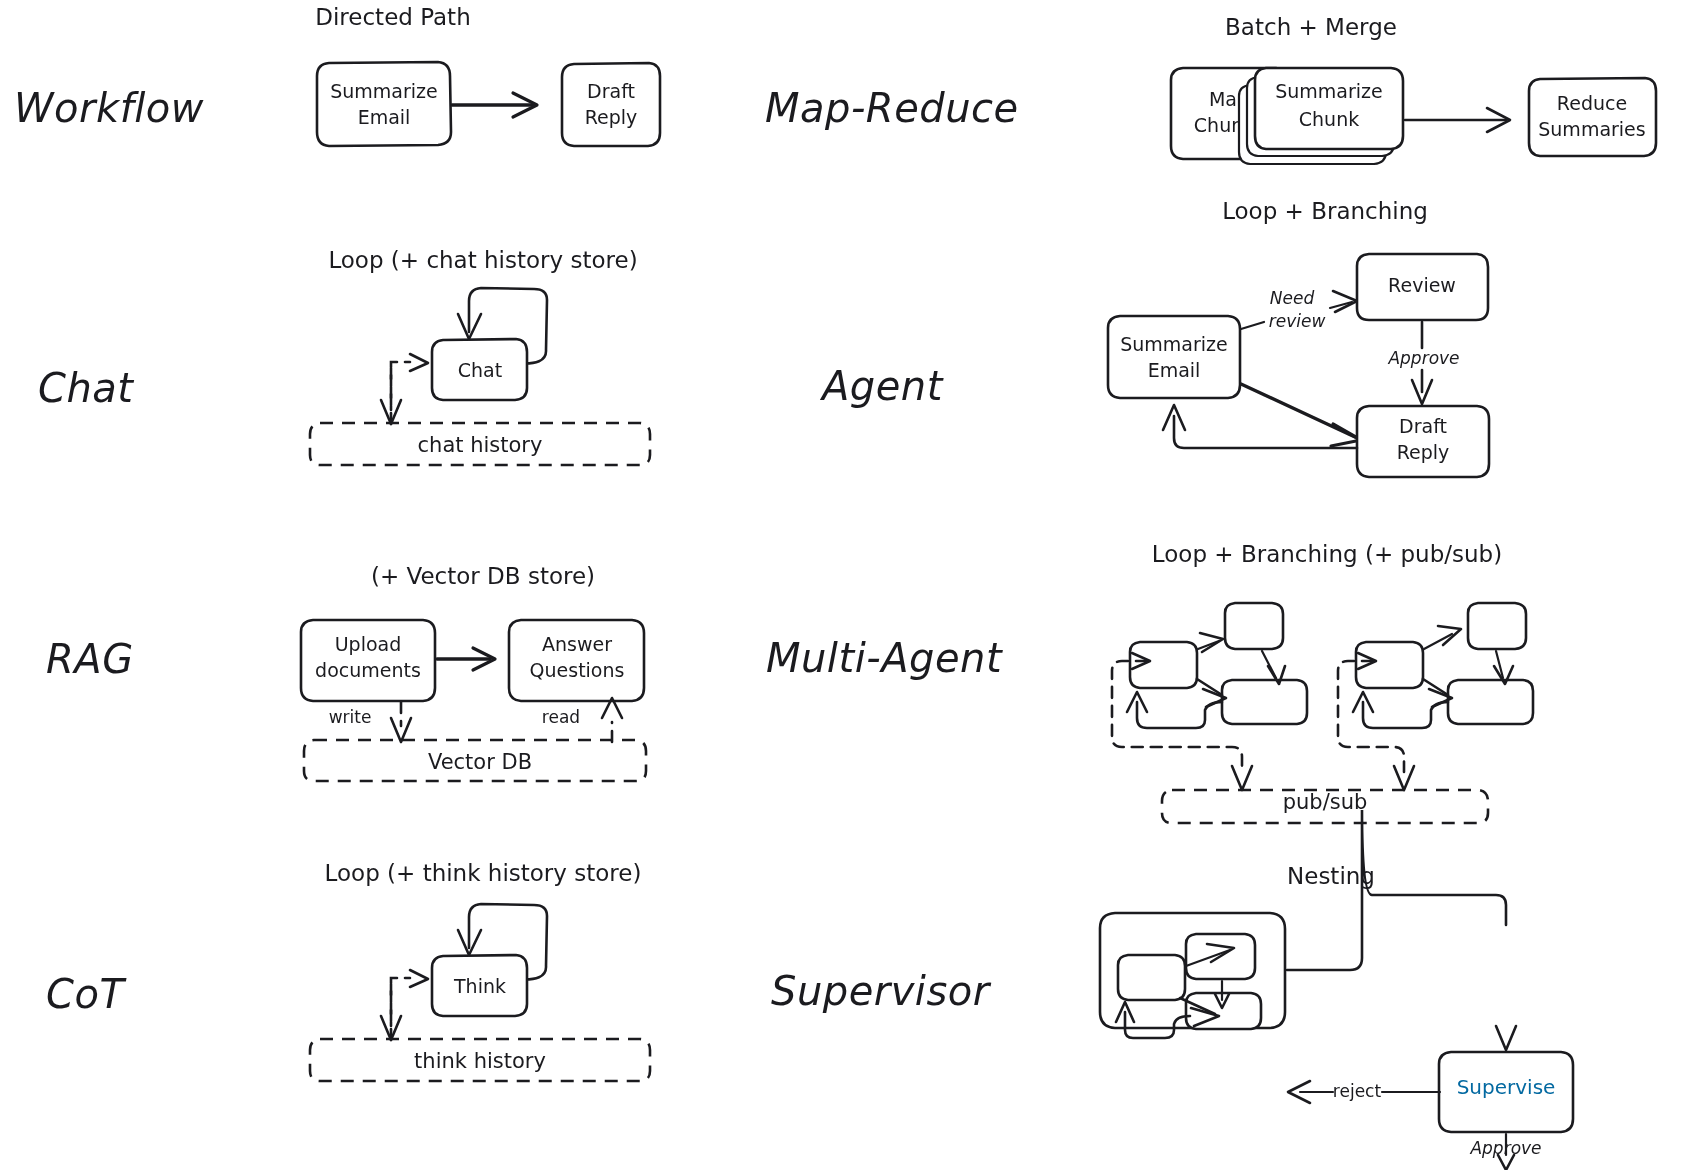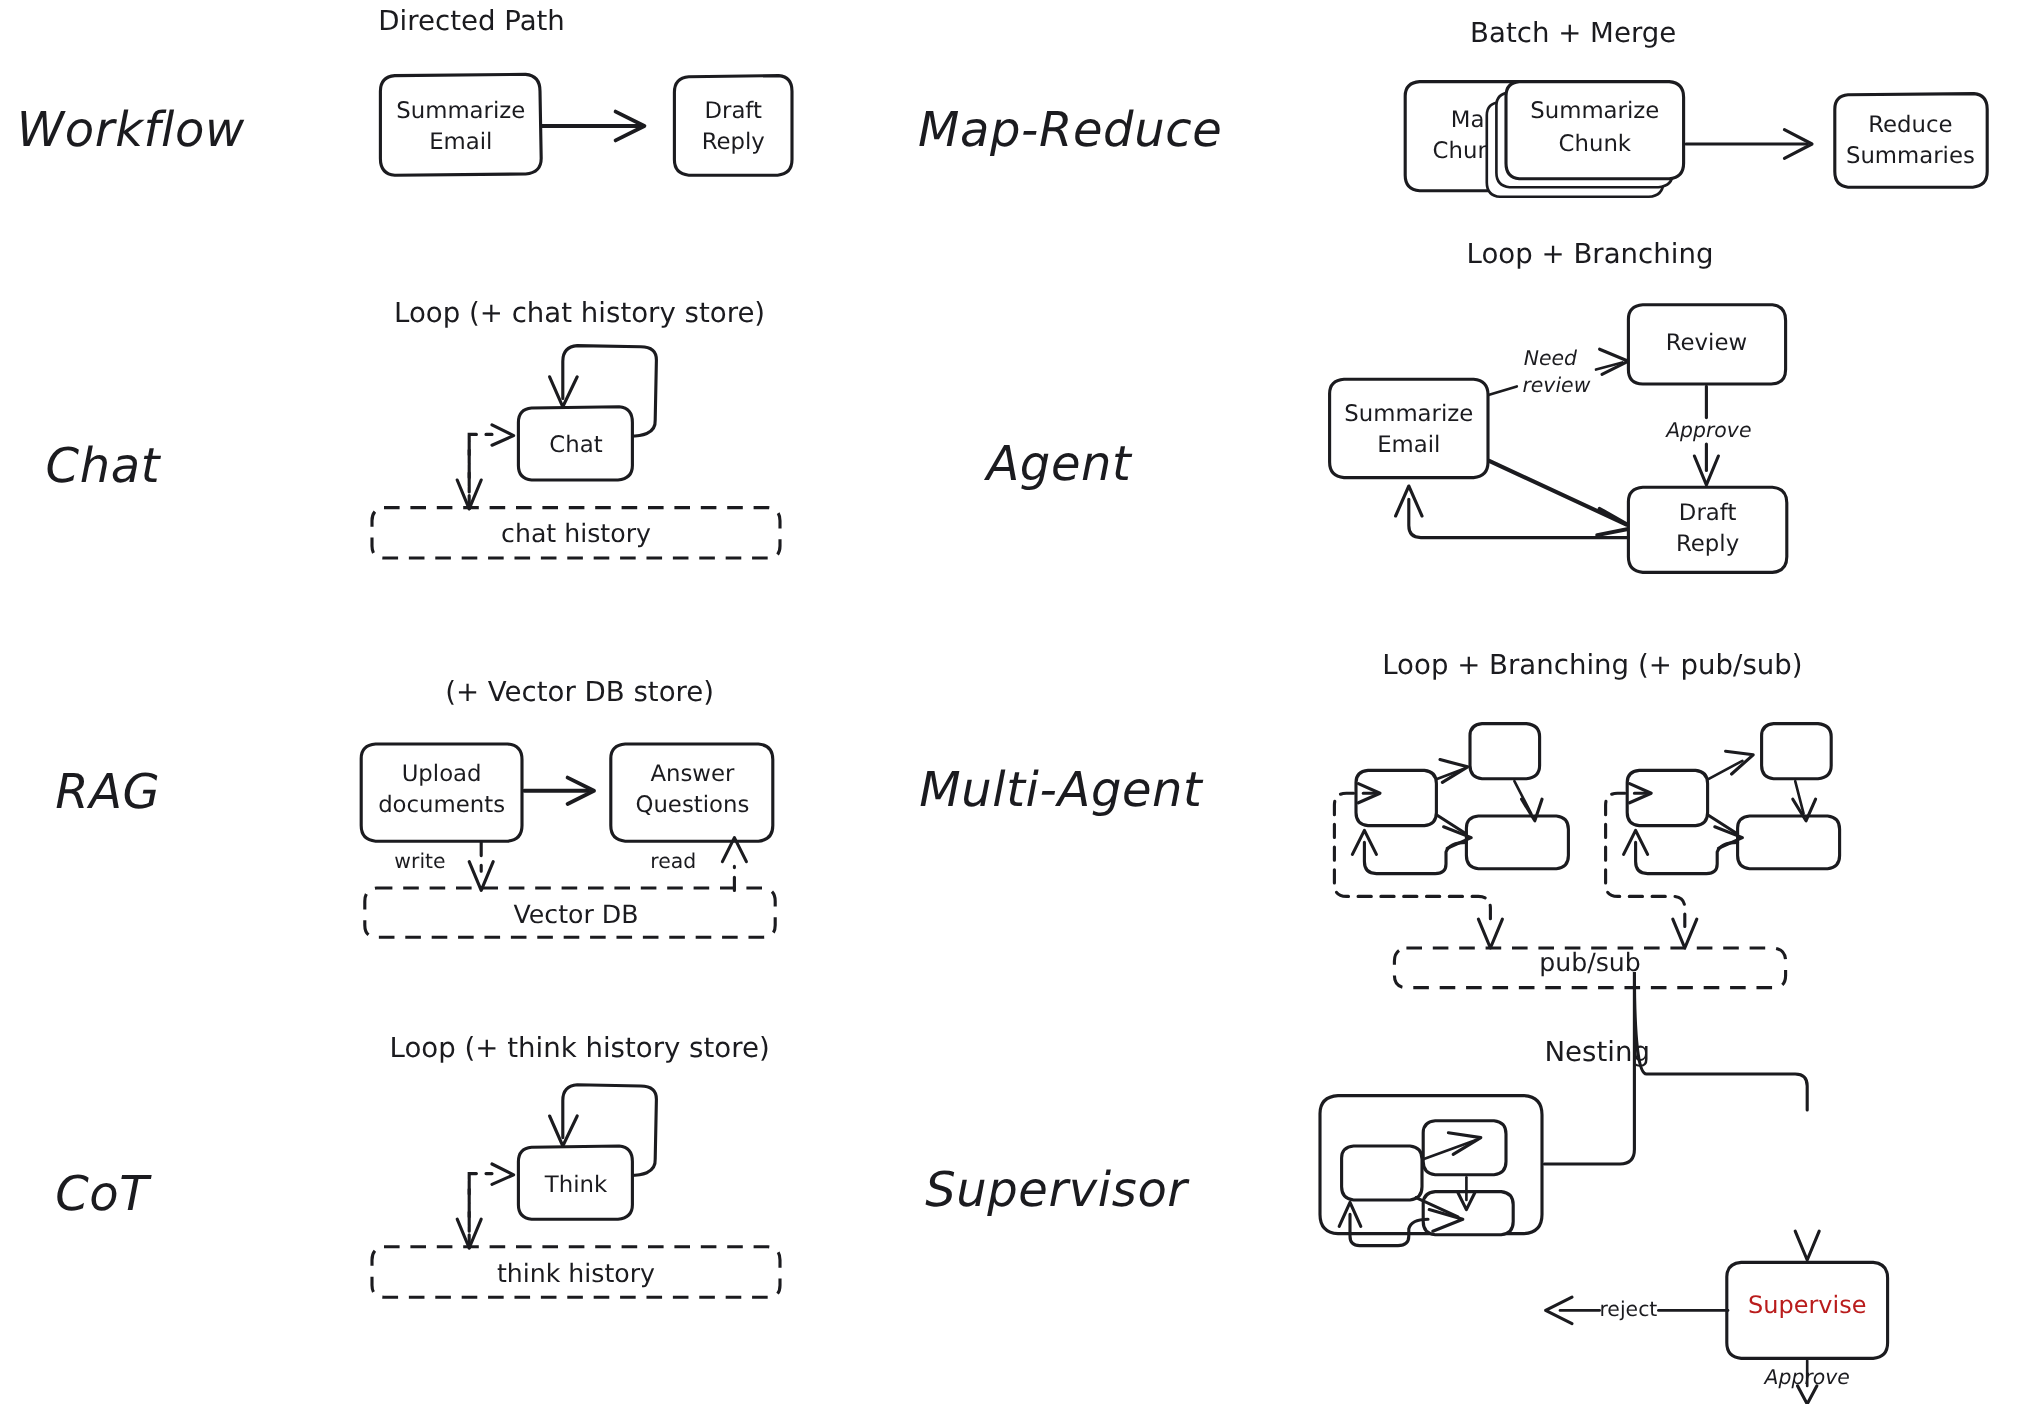--- a/index.html
+++ b/index.html
@@ -432,15 +432,15 @@
 
     <g>
       <path class="link-thin" d="M1506 1134 L1506 1155"></path>
       <path class="arrowhead" d="M1498 1155 L1506 1170 L1514 1155"></path>
       <text class="edge-label" x="1506" y="1060" text-anchor="middle" visibility="hidden">Approve</text>
     </g>
   </g>
 
 </svg>
 
-<div style="position:absolute;left:1451px;top:1075px;width:110px;text-align:center;font-size:20px;color:#b91c1c;font-family:'DejaVu Sans',sans-serif;">Supervise</div>
+<div style="position:absolute;left:1451px;top:1075px;width:110px;text-align:center;font-size:20px;color:#0369a1;font-family:'DejaVu Sans',sans-serif;">Supervise</div>
 <div style="position:absolute;left:1451px;top:1138px;width:110px;text-align:center;font-size:17px;font-style:italic;color:#1b1b1f;font-family:'DejaVu Sans',sans-serif;">Approve</div>
 </div>
 
 </body></html>

